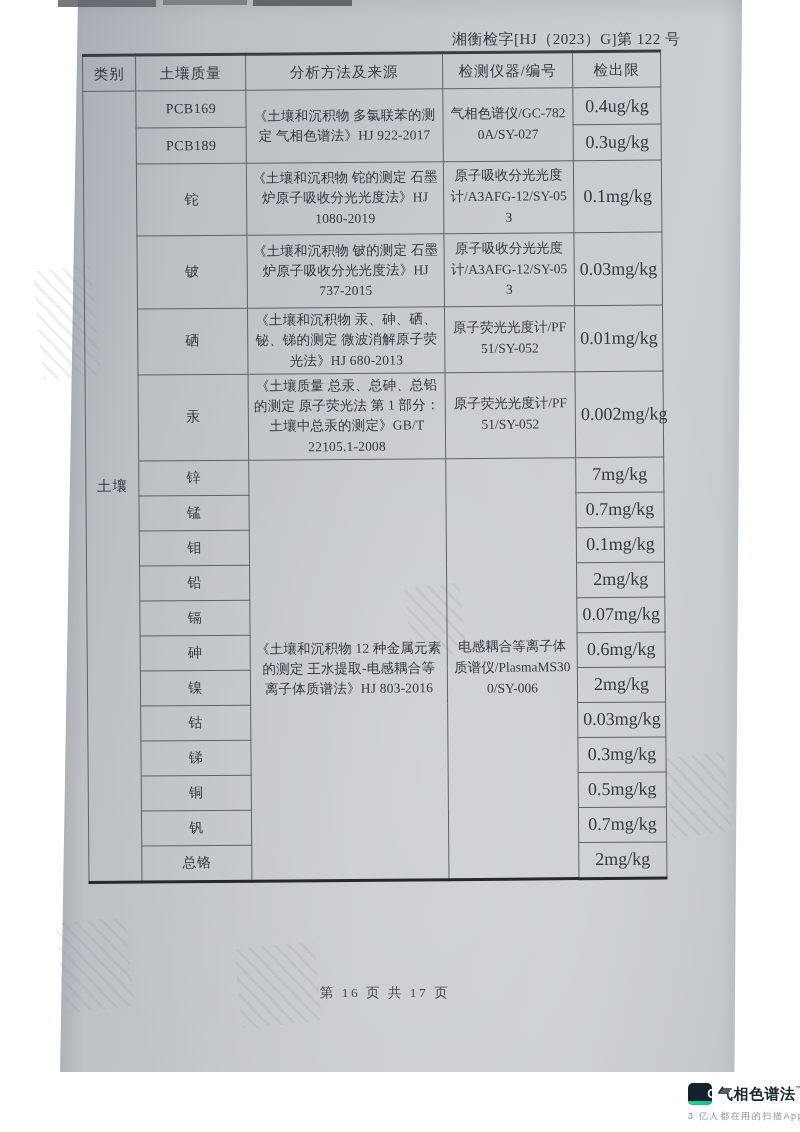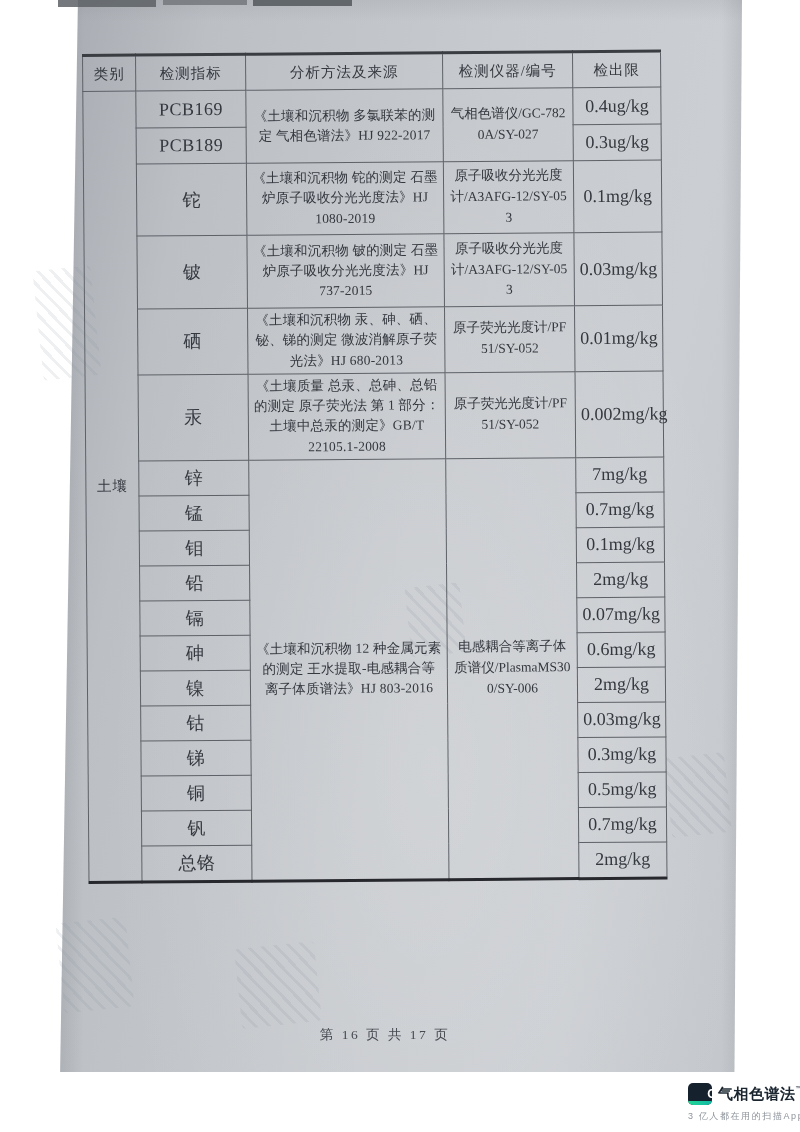--- a/index.html
+++ b/index.html
@@ -67,37 +67,37 @@
   table.results col.c-lim  { width: 88px; }
 
   table.results th, table.results td {
     border: 1px solid #5e6268;
     text-align: center; vertical-align: middle;
     padding: 2px 5px;
     font-weight: normal;
   }
   table.results { border-top: 3px solid #3a3d42; border-bottom: 3px solid #26282d; }
   table.results thead th { height: 30px; font-size: 14.5px; letter-spacing: 1px; }
-  td.ind   { font-size: 18px; letter-spacing: 0.5px; }
+  td.ind   { font-size: 14px; letter-spacing: 0.5px; }
   td.met   { font-size: 13.5px; line-height: 1.5; letter-spacing: 0.2px; }
   td.ins   { font-size: 13.5px; line-height: 1.55; word-break: break-all; }
   td.lim   { font-size: 18px; }
   td.cat   { font-size: 14.5px; letter-spacing: 1px; }
 
   tr.h32 td { height: 32px; }
   tr.h31 td { height: 31px; }
   tr.h67 td { height: 67px; }
   tr.h68 td { height: 68px; }
   tr.h55 td { height: 55px; }
   tr.h80 td { height: 80px; }
   tr.h30 td { height: 30px; }
 
   
   .page-footer {
-    position: absolute; left: 0; top: 1026px; width: 770px;
+    position: absolute; left: 0; top: 984px; width: 770px;
     text-align: center;
     font-size: 13.5px; color: #464a51; letter-spacing: 2.5px;
   }
 
   
   .brand {
     position: absolute; left: 688px; top: 1083px; width: 100px;
     font-family: "Liberation Sans", "DejaVu Sans", sans-serif;
   }
   .brand-row { display: flex; align-items: center; }
@@ -138,34 +138,35 @@
   <div class="edge-seg edge-a"></div>
   <div class="edge-seg edge-b"></div>
   <div class="edge-seg edge-c"></div>
 
   <div class="smudge" style="left:38px; top:268px; width:58px; height:110px;"></div>
   <div class="smudge" style="left:60px; top:920px; width:70px; height:90px;"></div>
   <div class="smudge" style="left:238px; top:945px; width:80px; height:80px;"></div>
   <div class="smudge" style="left:668px; top:755px; width:60px; height:80px;"></div>
   <div class="smudge" style="left:408px; top:585px; width:55px; height:70px;"></div>
 
+  <div class="doc-number">湘衡检字[HJ（2023）G]第 122 号</div>
 
   <div class="table-wrap">
     <table class="results">
       <colgroup>
         <col class="c-cat">
           <col class="c-ind">
           <col class="c-met">
           <col class="c-ins">
           <col class="c-lim">
       </colgroup>
       <thead>
         <tr>
           <th>类别</th>
-          <th>检测指标</th>
+          <th>土壤质量</th>
           <th>分析方法及来源</th>
           <th>检测仪器/编号</th>
           <th>检出限</th>
         </tr>
       </thead>
       <tbody>
         <tr class="h32">
           <td class="cat" rowspan="19">土壤</td>
           <td class="ind">PCB169</td>
           <td class="met" rowspan="2">《土壤和沉积物 多氯联苯的测定 气相色谱法》HJ 922-2017</td>

